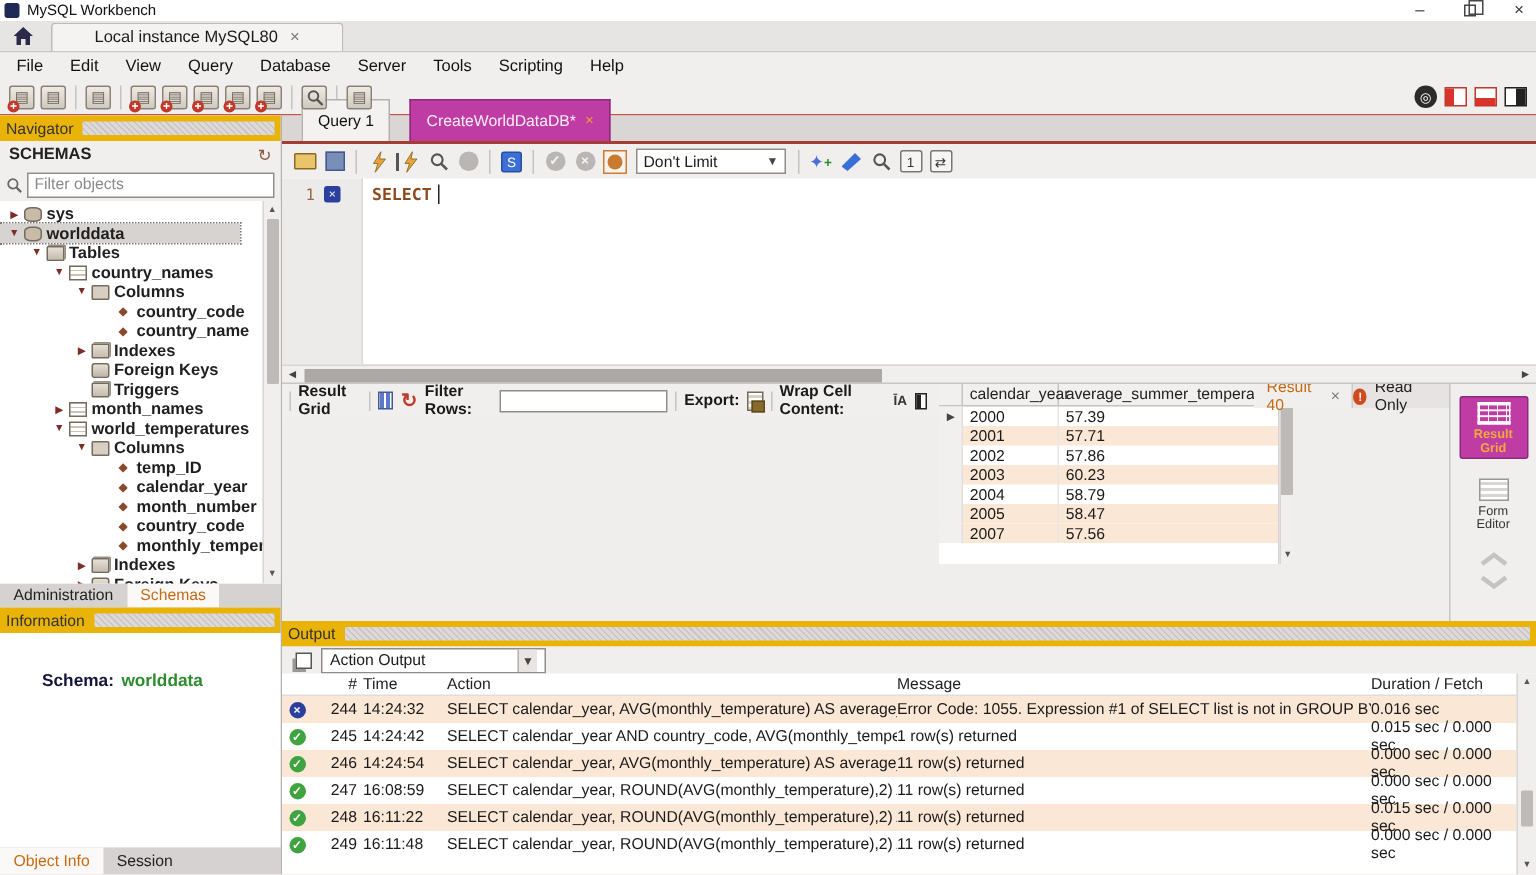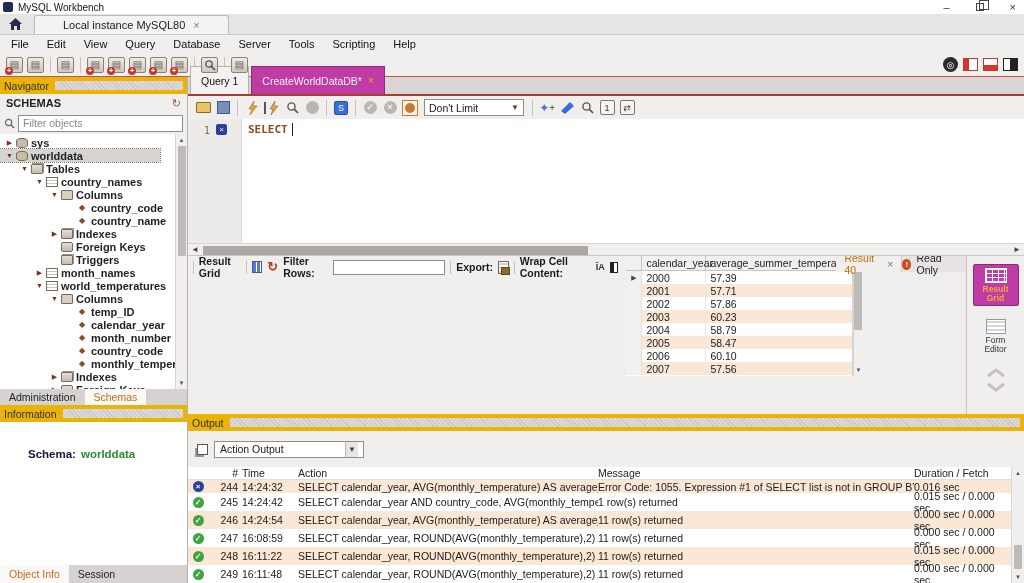--- a/index.html
+++ b/index.html
@@ -71,21 +71,21 @@
   .ltab.on { background:#FBF9F8; color:#C66A12; }
   .ltabs2 { height:18px; }
 
   .info-body { height:143px; background:#fff; padding:26px 0 0 28px; }
   .schema-line { font-size:11.5px; font-weight:bold; }
   .schema-line .k { color:#14143C; }
   .schema-line .v { color:#2E8B2E; margin-left:5px; }
 
   
   .qtabs { height:19px; background:#D9D6D5; display:flex; align-items:flex-end; border-bottom:2px solid #A43D32; }
-  .qtab { height:28px; display:flex; align-items:center; padding:0 10px; margin-left:2px; font-size:10.5px; gap:6px; }
+  .qtab { height:28px; display:flex; align-items:center; padding:0 10px; margin-left:13px; font-size:10.5px; gap:6px; }
   .qtab.active { background:#F4F2F1; border:1px solid #B3B0AE; border-bottom:none; color:#111; }
   .qtab.magenta { background:#BE3CA4; border:1px solid #8B2B7A; border-bottom:none; color:#FDEFF9; }
   .qtab.magenta .close { color:#F0A030; font-size:10px; }
 
   .sqlbar { height:23px; background:#F1EFEE; display:flex; align-items:center; padding-left:5px; }
   .sbx { width:18px; height:17px; display:flex; align-items:center; justify-content:center; margin:0 1px; }
   .disc { width:13px; height:13px; border-radius:50%; background:#B9B6B4; color:#F7F5F4; font-size:9px; line-height:13px; text-align:center; font-weight:bold; }
   .bluebox { width:14px; height:14px; background:#3A6FD8; border:1px solid #2A4FA0; border-radius:2px; color:#fff; font-size:9px; text-align:center; line-height:13px; }
   .orangebox { width:16px; height:16px; border:1px solid #D07B2E; background:#F7F3EE; display:flex; align-items:center; justify-content:center; }
   .limit-combo { width:100px; height:17px; background:#fff; border:1px solid #8F8C8A; display:flex; align-items:center; padding:0 4px; margin:0 4px; font-size:10.5px; }
@@ -139,21 +139,21 @@
   .rg-side { width:58px; background:#F1EFEE; border-left:1px solid #C8C5C3; display:flex; flex-direction:column; align-items:center; padding-top:8px; }
   .side-btn { width:46px; height:42px; display:flex; flex-direction:column; align-items:center; justify-content:center; gap:2px; margin-bottom:9px; border-radius:2px; }
   .side-btn .cap { font-size:8.5px; text-align:center; line-height:9px; color:#333; }
   .side-btn.on { background:#BE3CA4; border:1px solid #8B2B7A; }
   .side-btn.on .cap { color:#F2A93B; font-weight:bold; }
   .sb-grid { width:22px; height:15px; border:1px solid rgba(255,255,255,.95); background:repeating-linear-gradient(0deg,rgba(255,255,255,.95) 0 1px,transparent 1px 4px),repeating-linear-gradient(90deg,rgba(255,255,255,.95) 0 1px,transparent 1px 6px); }
   .sb-form { width:20px; height:15px; border:1px solid #9A9794; background:repeating-linear-gradient(0deg,#fff 0 2px,#D8D5D2 2px 4px); }
   .chev { margin-top:2px; }
 
   
-  .out-bar { height:36px; background:#F1EFEE; display:flex; align-items:center; padding-left:6px; gap:6px; }
+  .out-bar { height:18px; background:#F1EFEE; display:flex; align-items:center; padding-left:6px; gap:6px; }
   .stack-ic { width:11px; height:11px; border:1px solid #555; background:#fff; box-shadow:-3px 3px 0 -1px #999; margin-left:3px; }
   .out-combo { width:150px; height:17px; background:#fff; border:1px solid #8F8C8A; display:flex; align-items:center; padding:0 5px; font-size:10.5px; }
   .out-combo .car { margin-left:auto; width:13px; height:15px; background:#E8E5E3; border-left:1px solid #B5B2B0; font-size:8px; display:flex; align-items:center; justify-content:center; color:#444; }
 
   .out-table { flex:1; background:#fff; display:flex; min-height:0; }
   .out-cols { flex:1; display:flex; flex-direction:column; min-width:0; }
   .ohead { height:15px; display:flex; border-bottom:1px solid #E0DDDB; font-size:10.5px; color:#222; align-items:center; }
   .orow { height:18px; display:flex; align-items:center; font-size:10.5px; }
   .orow.alt { background:#FBE7D5; }
   .oc-st { flex:0 0 20px; display:flex; justify-content:center; }
@@ -530,25 +530,20 @@
               <div class="grow">
                 <span class="gc0"></span>
                 <span class="gc1">2004</span>
                 <span class="gc2">58.79</span>
               </div>
               <div class="grow alt">
                 <span class="gc0"></span>
                 <span class="gc1">2005</span>
                 <span class="gc2">58.47</span>
               </div>
-              <div class="grow">
-                <span class="gc0"></span>
-                <span class="gc1">2006</span>
-                <span class="gc2">60.10</span>
-              </div>
               <div class="grow alt">
                 <span class="gc0"></span>
                 <span class="gc1">2007</span>
                 <span class="gc2">57.56</span>
               </div>
             </div>
           <div class="rg-vscroll">
             <span class="sarr">▲</span>
             <span class="sthumb" style="flex:0 0 62px;"></span>
             <span class="sarr" style="margin-top:auto;">▼</span>

